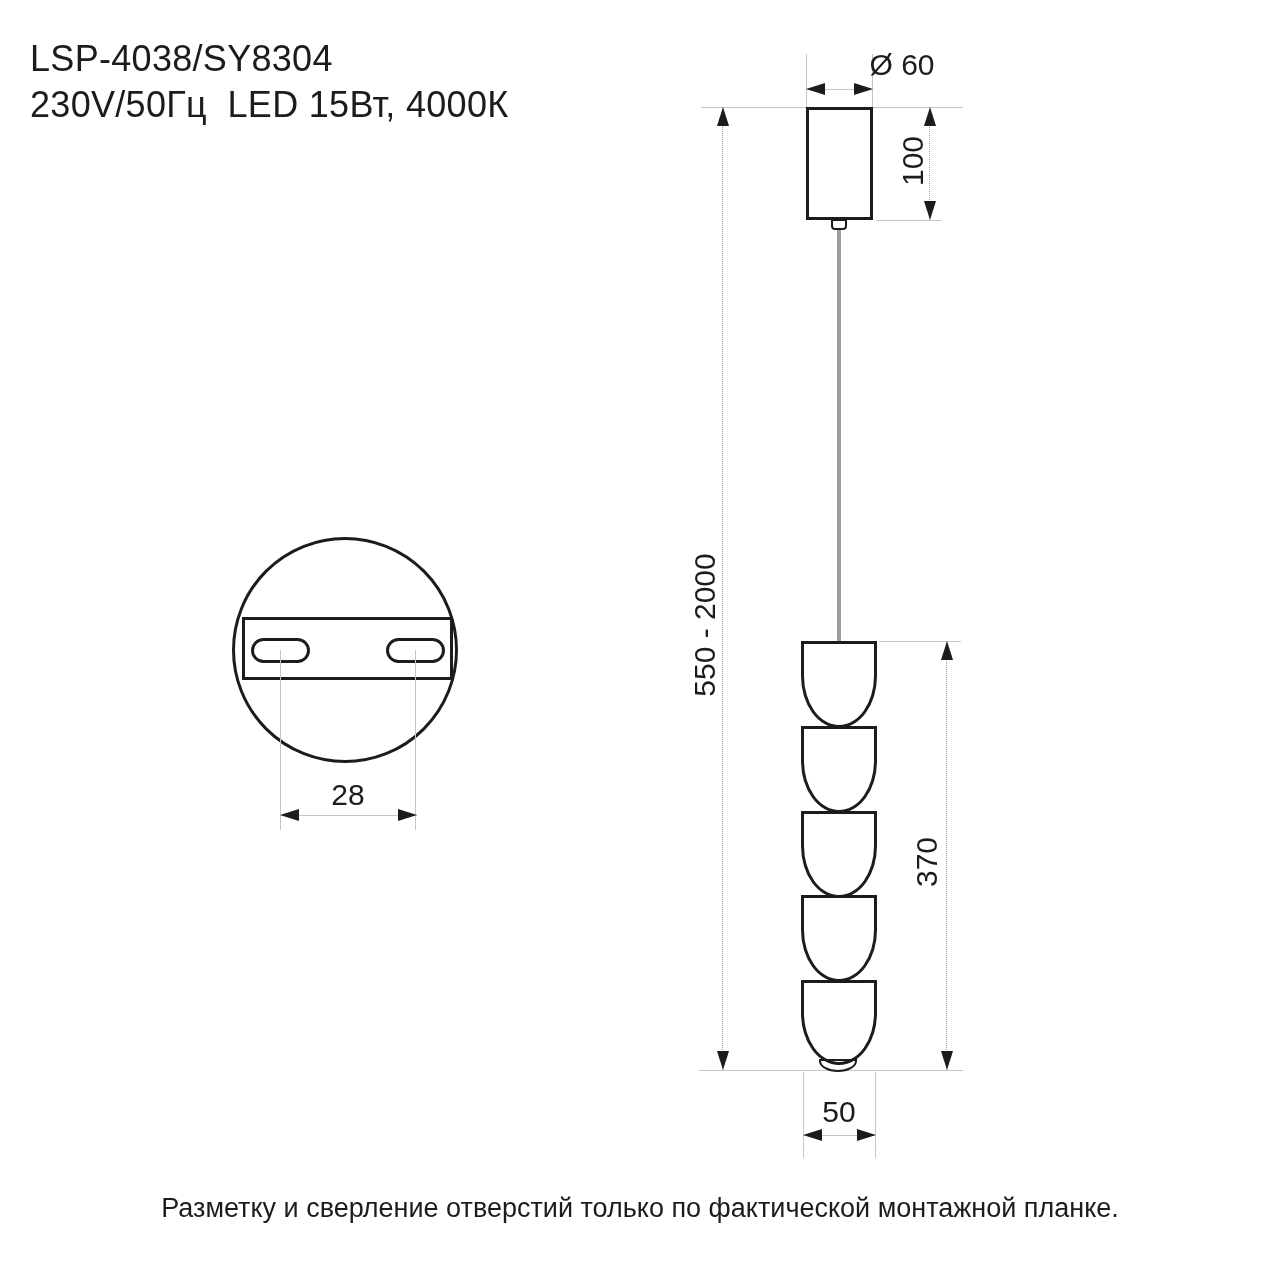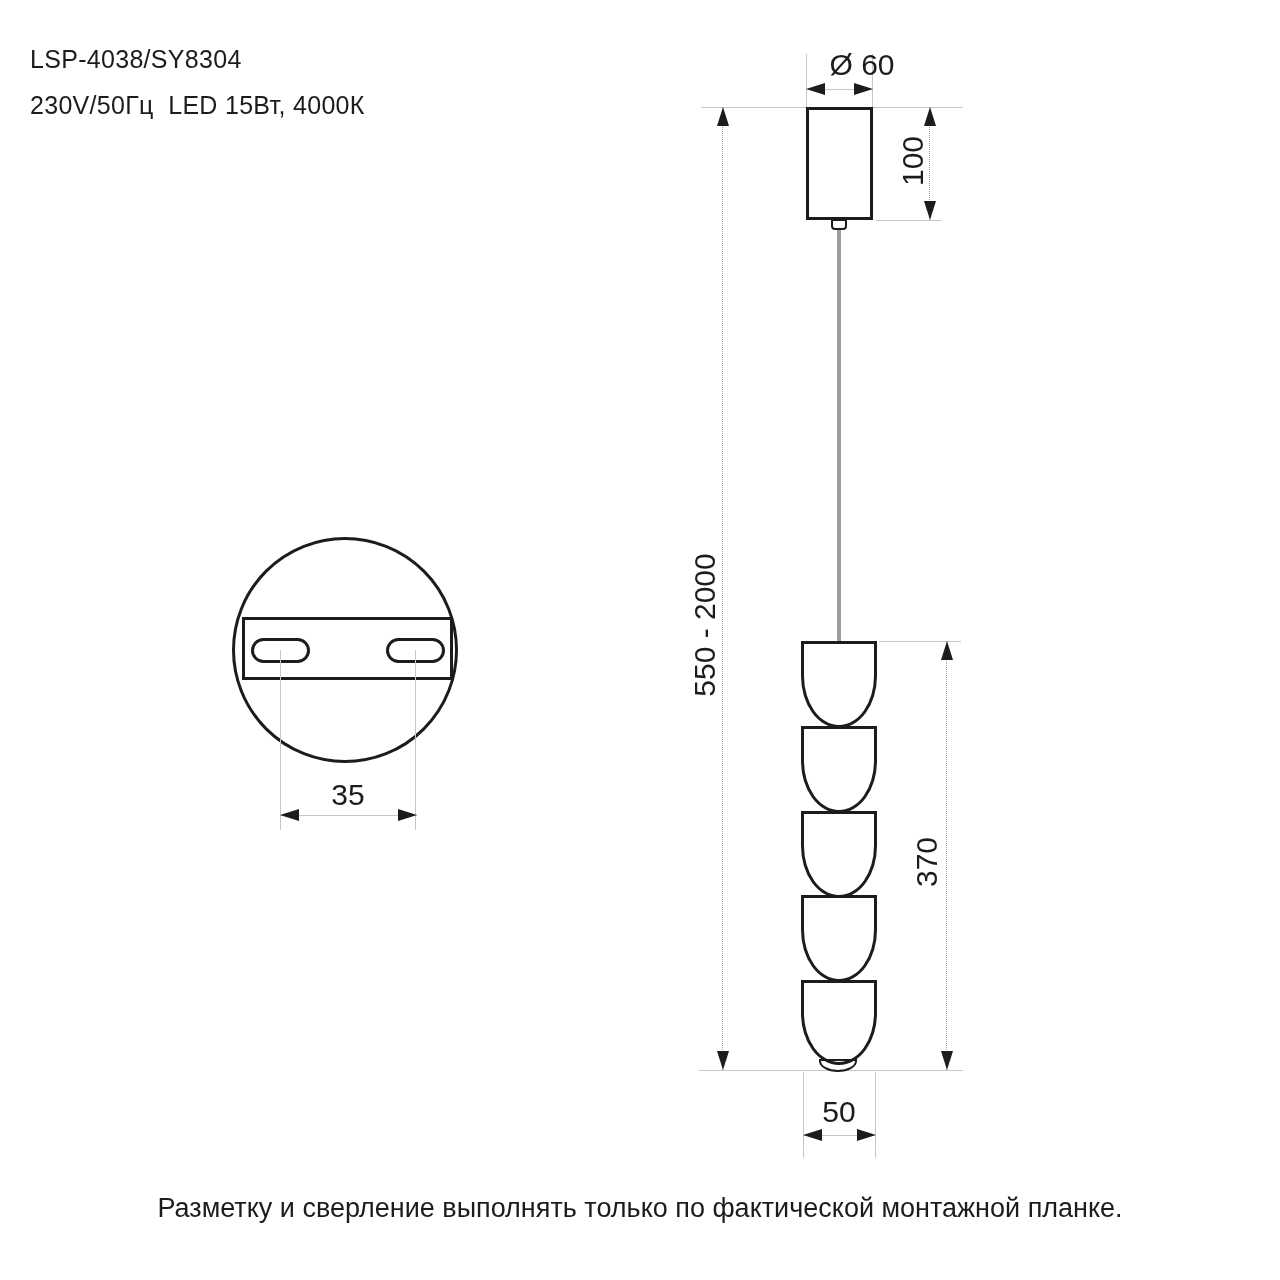--- a/index.html
+++ b/index.html
@@ -30,21 +30,21 @@
   
   .stroke{position:absolute;box-sizing:border-box;border:3px solid var(--line);background:transparent;}
   .filled{background:#fff;}
   
   .dimtext{
     position:absolute;font-size:30px;line-height:1;white-space:nowrap;
     transform:translate(-50%,-50%);color:var(--line);
   }
   .dimtext.rot{transform:translate(-50%,-50%) rotate(-90deg);}
   
-  #title{position:absolute;left:30px;top:36px;font-size:25px;line-height:46px;letter-spacing:.3px;}
+  #title{position:absolute;left:30px;top:36px;font-size:36px;line-height:46px;letter-spacing:.3px;}
   #title .specs{white-space:pre;}
   
   #footer{position:absolute;left:0;right:0;top:1192px;text-align:center;font-size:27px;line-height:33px;}
   
   .shade{
     position:absolute;left:801px;width:76px;height:87px;box-sizing:border-box;
     border:3px solid var(--line);background:#fff;
     border-radius:0 0 38px 38px / 0 0 52px 52px;
   }
   .lens{
@@ -65,28 +65,28 @@
 
   <div class="stroke" style="left:232px;top:537px;width:226px;height:226px;border-radius:50%;"></div>
   <div class="stroke" style="left:242px;top:617px;width:211px;height:63px;"></div>
   <div class="stroke" style="left:251px;top:638px;width:59px;height:25px;border-radius:13px;background:#fff;"></div>
   <div class="stroke" style="left:386px;top:638px;width:59px;height:25px;border-radius:13px;background:#fff;"></div>
   <div class="vl" style="left:280px;top:650px;height:180px;"></div>
   <div class="vl" style="left:415px;top:650px;height:180px;"></div>
   <div class="hl" style="left:280px;top:815px;width:137px;"></div>
   <div class="arrow a-left" style="left:280px;top:809px;"></div>
   <div class="arrow a-right" style="left:398px;top:809px;"></div>
-  <div class="dimtext" style="left:348px;top:795px;">35</div>
+  <div class="dimtext" style="left:348px;top:795px;">28</div>
 
   <div class="vl" style="left:806px;top:54px;height:53px;"></div>
   <div class="vl" style="left:872px;top:54px;height:53px;"></div>
   <div class="hl" style="left:806px;top:89px;width:67px;"></div>
   <div class="arrow a-left" style="left:806px;top:83px;"></div>
   <div class="arrow a-right" style="left:854px;top:83px;"></div>
-  <div class="dimtext" style="left:840px;top:65px;padding-left:44px;">Ø 60</div>
+  <div class="dimtext" style="left:880px;top:65px;padding-left:44px;">Ø 60</div>
 
   <div class="hl" style="left:701px;top:107px;width:262px;"></div>
   <div class="hl" style="left:876px;top:220px;width:66px;"></div>
   <div class="hl" style="left:879px;top:641px;width:82px;"></div>
   <div class="hl" style="left:699px;top:1070px;width:264px;"></div>
 
   <div class="stroke filled" style="left:806px;top:107px;width:67px;height:113px;z-index:10;"></div>
   <div class="stroke filled" style="left:831px;top:219px;width:16px;height:11px;border-width:2px;border-radius:0 0 4px 4px;z-index:9;"></div>
   <div class="abs" style="left:837px;top:229px;width:4px;height:413px;background:var(--cable);z-index:5;"></div>
 
@@ -113,16 +113,16 @@
   <div class="dimtext rot" style="left:927px;top:862px;">370</div>
 
   <div class="vl" style="left:803px;top:1072px;height:86px;"></div>
   <div class="vl" style="left:875px;top:1072px;height:86px;"></div>
   <div class="hl" style="left:803px;top:1135px;width:73px;"></div>
   <div class="arrow a-left" style="left:803px;top:1129px;"></div>
   <div class="arrow a-right" style="left:857px;top:1129px;"></div>
   <div class="dimtext" style="left:839px;top:1112px;">50</div>
 
   <div id="footer">
-    <div>Разметку и сверление выполнять только по фактической монтажной планке.</div>
+    <div>Разметку и сверление отверстий только по фактической монтажной планке.</div>
   </div>
 
 </div>
 
 </body></html>

